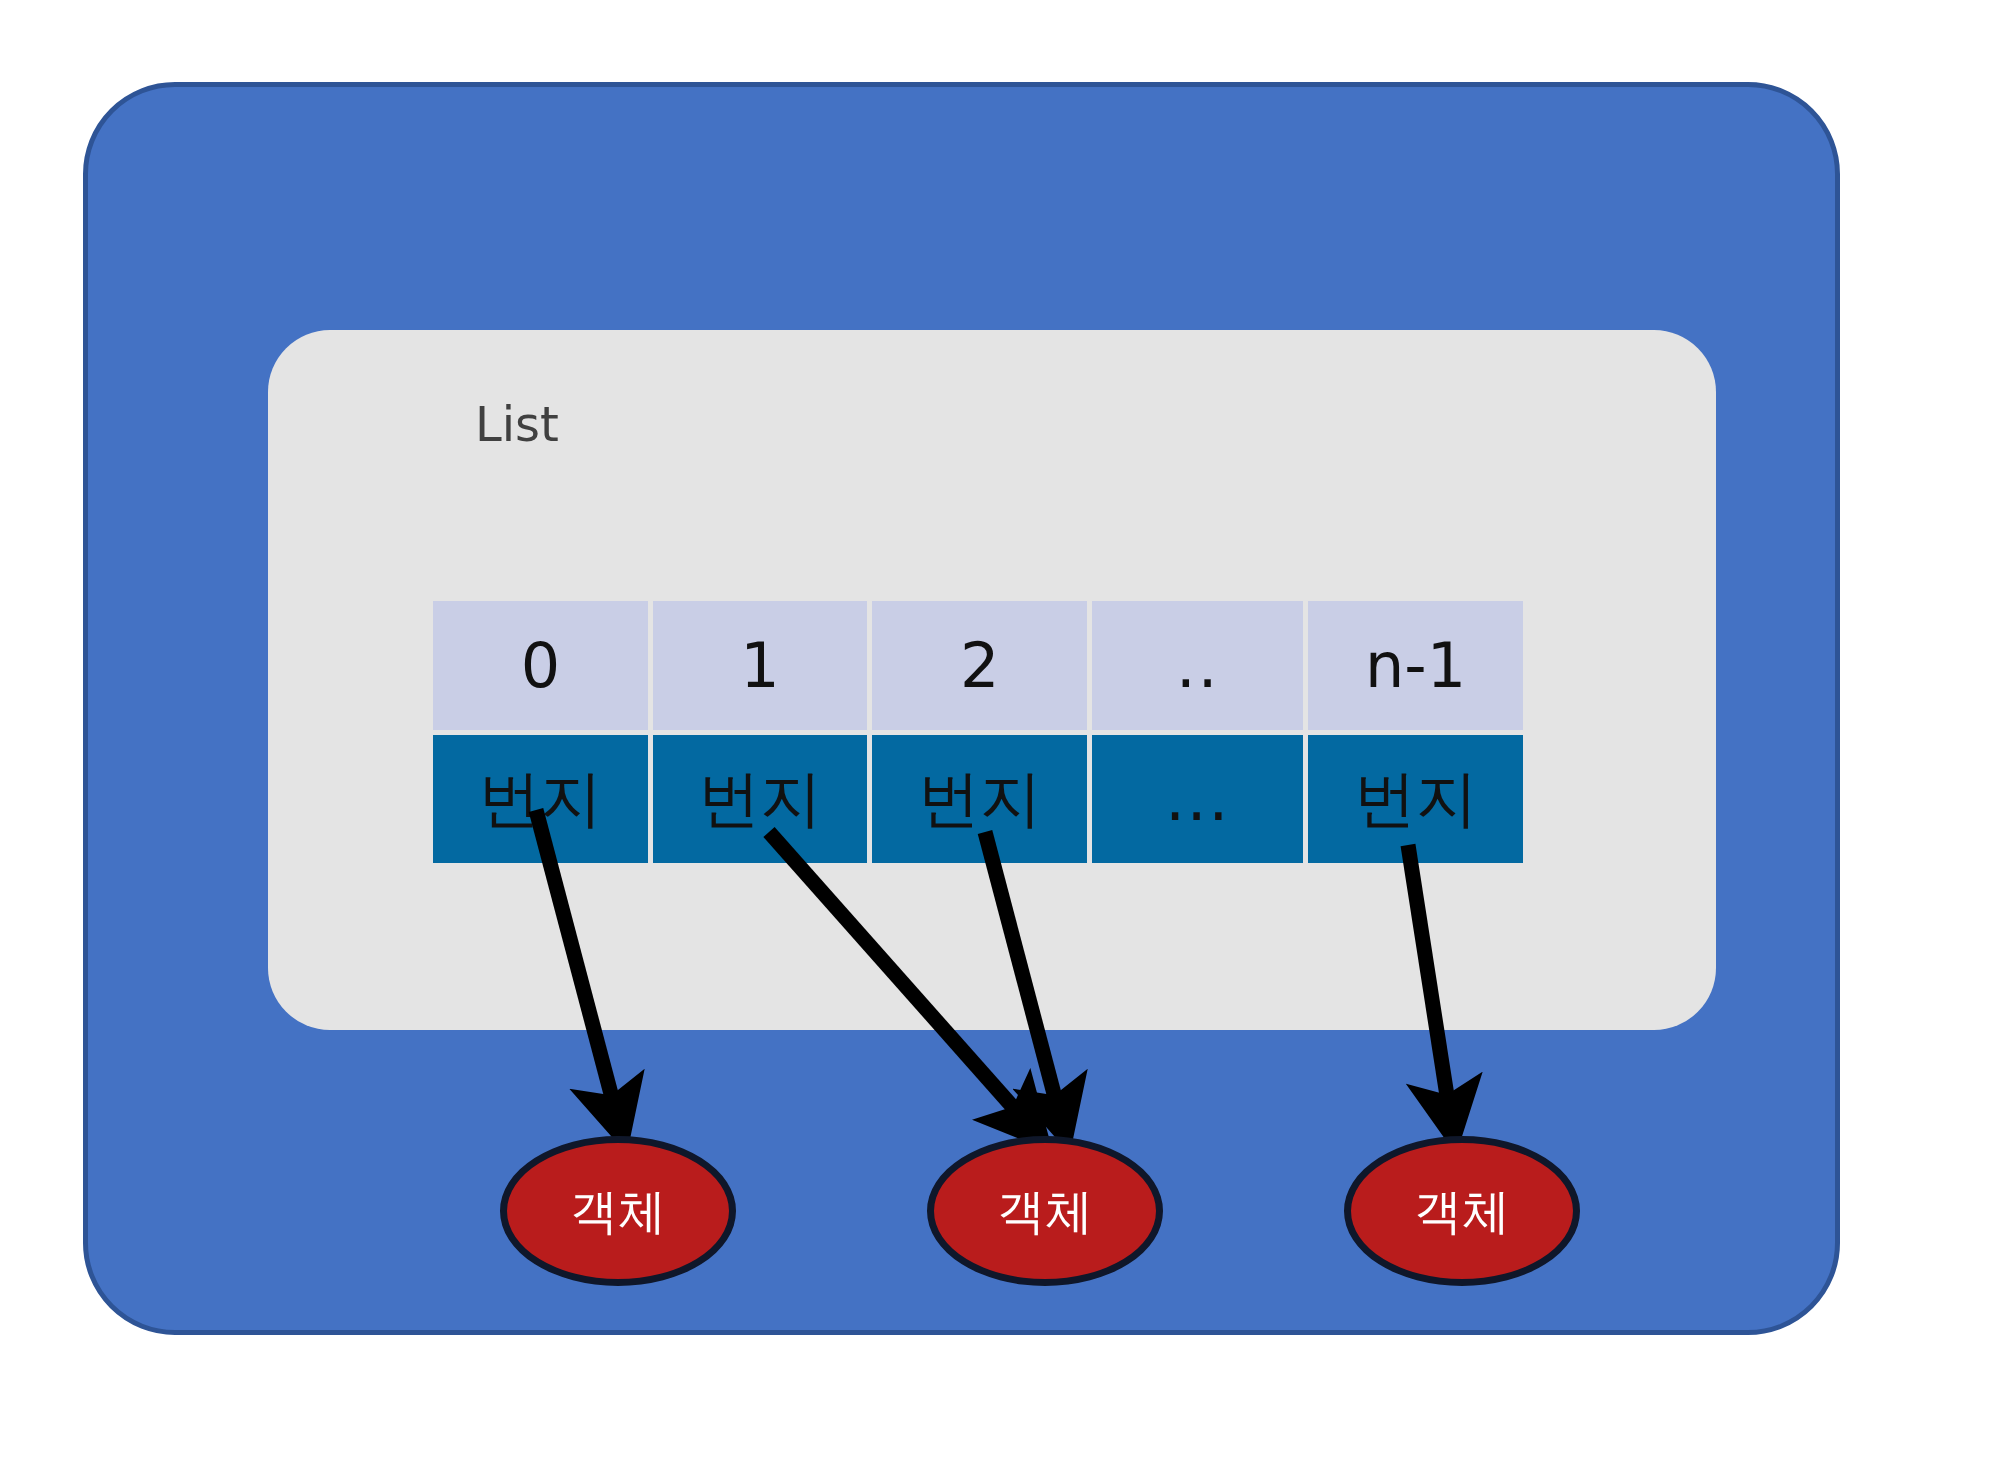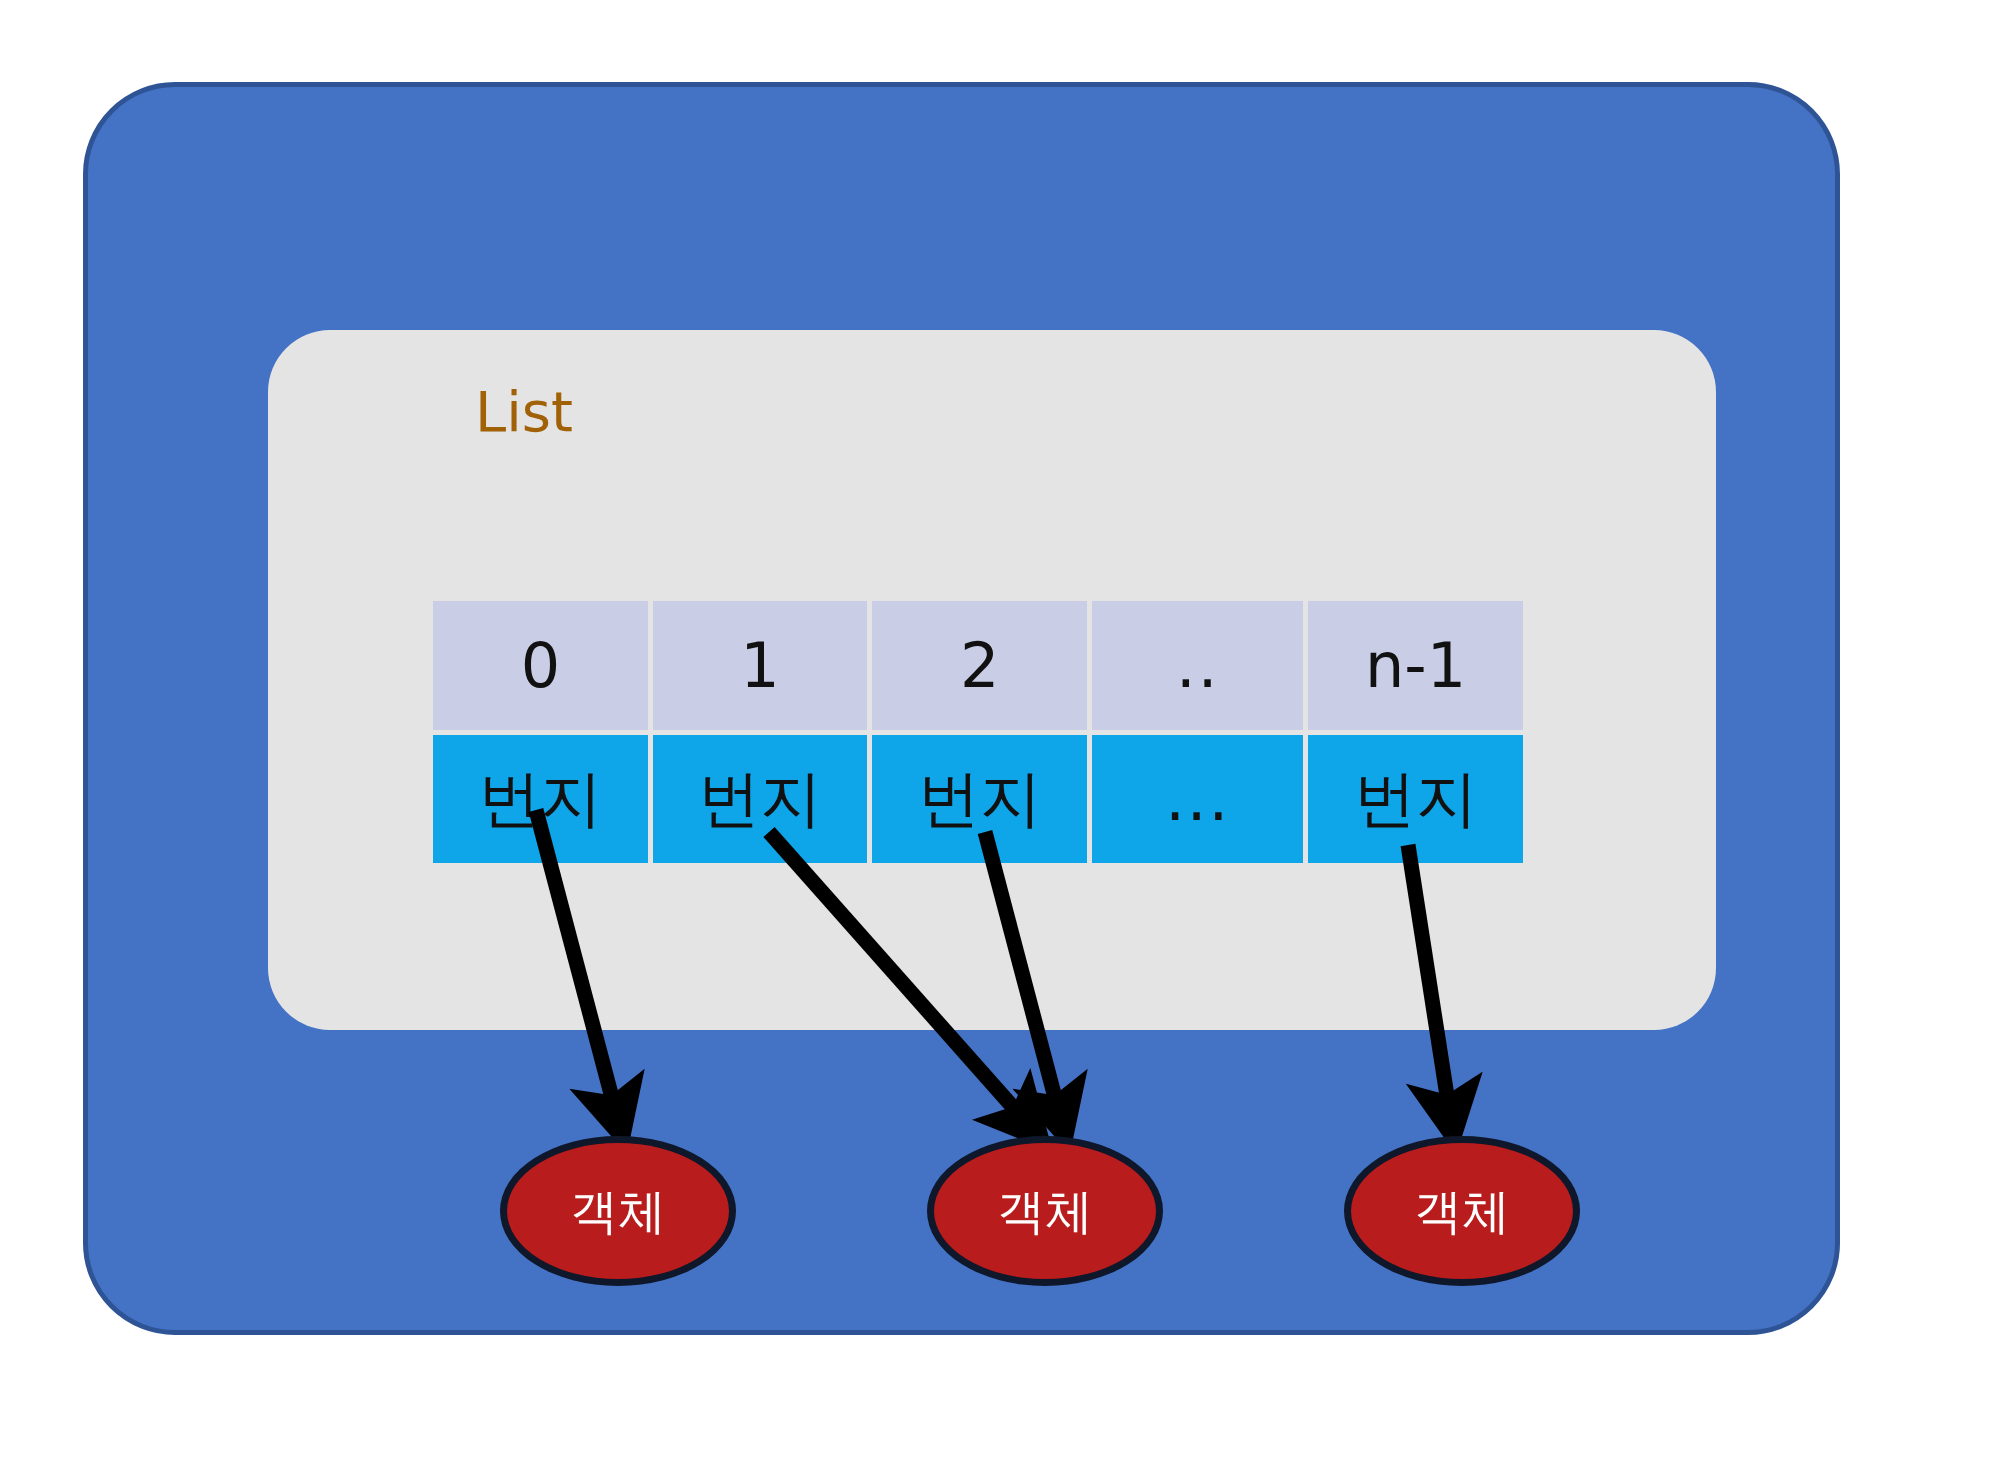--- a/index.html
+++ b/index.html
@@ -55,24 +55,24 @@
     top: 330px;
     width: 1448px;
     height: 700px;
     background: #E4E4E4;
     border-radius: 62px;
   }
 
   .list-title {
     position: absolute;
     left: 475px;
-    top: 384px;
-    font-size: 56px;
+    top: 400px;
+    font-size: 48px;
     line-height: 1;
-    color: #a16207;
+    color: #404040;
     white-space: nowrap;
   }
 
   
   .array-table {
     position: absolute;
     left: 428px;
     top: 596px;
     width: 1100px;
     height: 272px;
@@ -87,21 +87,21 @@
     font-size: 62px;
     color: #111111;
     height: 126px;
     overflow: hidden;
     white-space: nowrap;
   }
   .array-table tr.index-row td {
     background: #C9CEE6;
   }
   .array-table tr.value-row td {
-    background: #0ea5e9;
+    background: #0369a1;
   }
   .col-0 { width: 178px; }
   .col-1 { width: 178px; }
   .col-2 { width: 178px; }
   .col-3 { width: 175px; }
   .col-4 { width: 178px; margin-left: 13px; }
 
   .dots-sm { font-size: 62px; letter-spacing: 2px; }
 
   

